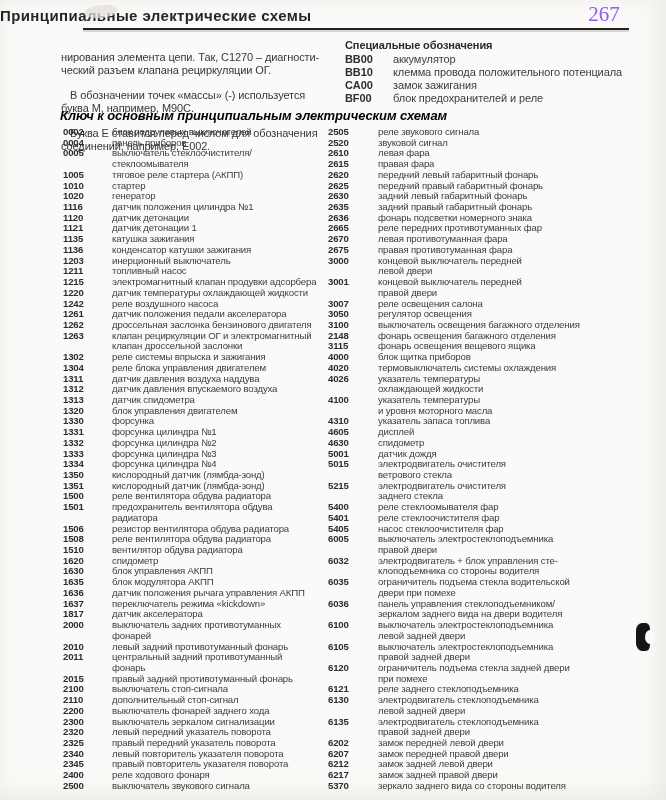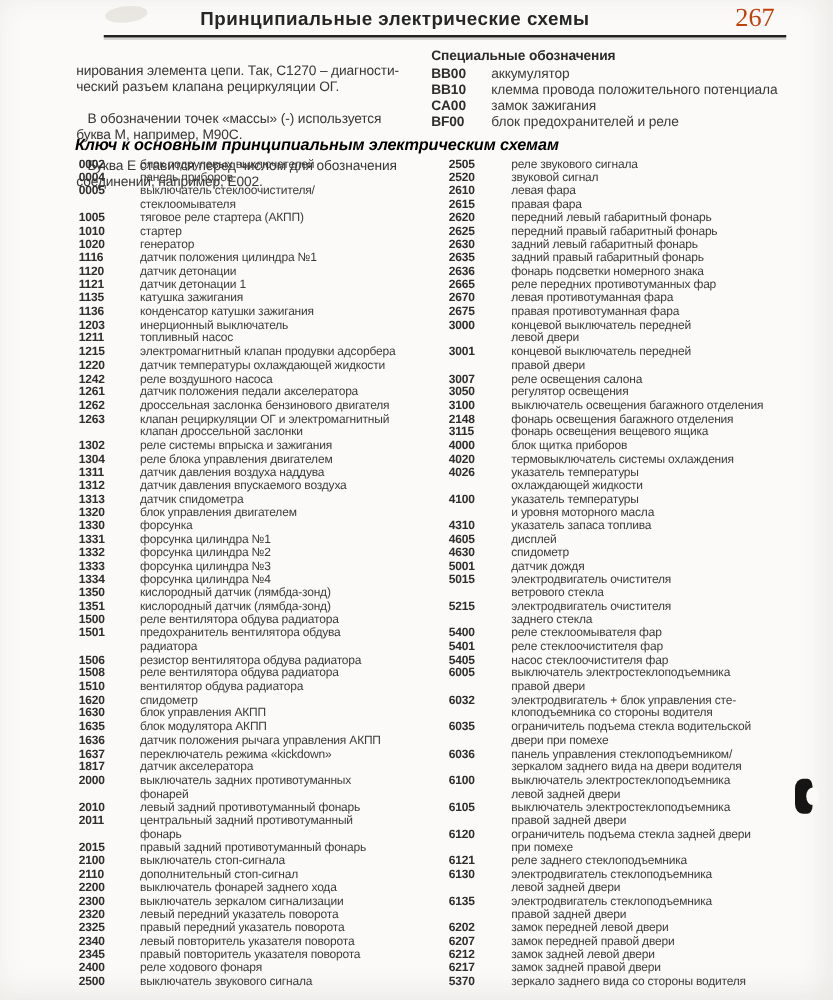--- a/index.html
+++ b/index.html
@@ -10,26 +10,26 @@
   }
   .page{
     position:relative;width:666px;height:800px;overflow:hidden;
     background:#fbfaf8;
     box-shadow:inset -10px 0 22px rgba(80,75,65,.05), inset 0 -10px 22px rgba(80,75,65,.05);
     color:#383838;
   }
   
   .header-title{
     position:absolute;top:7px;left:0;width:632px;
-    text-align:center;font-size:15px;font-weight:bold;letter-spacing:.4px;
+    text-align:left;font-size:15px;font-weight:bold;letter-spacing:.4px;
     color:#262626;
   }
   .page-number{
     position:absolute;top:2px;left:578px;width:52px;text-align:center;
-    font-family:"Liberation Serif",serif;font-size:21px;color:#c2410c;
+    font-family:"Liberation Serif",serif;font-size:21px;color:#8b5cf6;
   }
   .header-rule{
     position:absolute;top:28px;left:83px;width:546px;height:2px;
     background:#232323;box-shadow:0 2px 0 rgba(0,0,0,.14);
   }
   
   .intro-left{
     position:absolute;top:39px;left:49px;width:294px;
     font-size:11px;line-height:12.9px;letter-spacing:-.1px;
   }
@@ -45,21 +45,21 @@
   .key-title{
     position:absolute;top:108px;left:60px;width:560px;
     font-size:13px;font-weight:bold;font-style:italic;color:#000000;
     letter-spacing:-.1px;
   }
   .col{
     position:absolute;top:127px;
     font-size:9.6px;line-height:10.72px;letter-spacing:-.15px;
   }
   .col-left{left:63px;width:280px;}
-  .col-right{left:359px;width:308px;}
+  .col-right{left:328px;width:308px;}
   .row{display:flex;align-items:flex-start;}
   .row .code{flex:0 0 49px;font-weight:bold;color:#2e2e2e;}
   .col-right .row .code{flex:0 0 50px;}
   .row .label{flex:1 1 auto;white-space:pre-line;color:#3c3c3c;}
   
   .artifact-bracket{
     position:absolute;left:636px;top:623px;width:14px;height:28px;
     background:#151515;
     border-radius:45% 30% 30% 45% / 28% 22% 22% 28%;
   }

